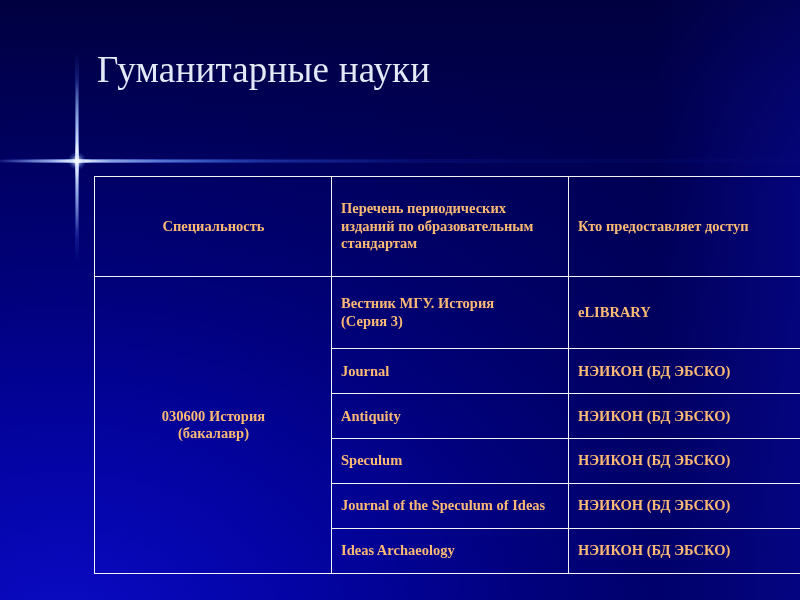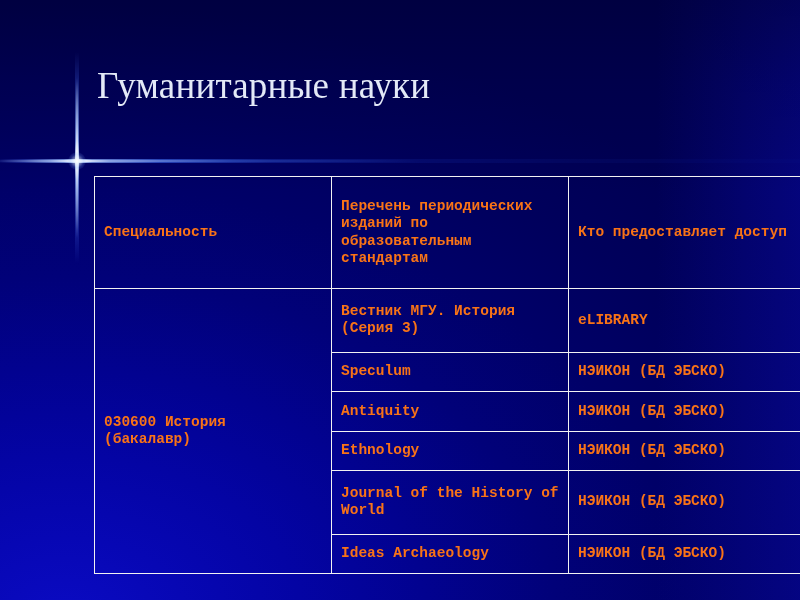--- a/index.html
+++ b/index.html
@@ -144,21 +144,21 @@
       rgba(255,255,250,0.95) 0%,
       rgba(220,235,255,0.55) 26%,
       rgba(130,175,255,0.22) 52%,
       rgba(70,110,240,0) 76%);
   }
 
   
   .slide-title {
     position: absolute;
     left: 97px;
-    top: 63px;
+    top: 47px;
     width: 640px;
     font-size: 37px;
     line-height: 46px;
     font-weight: 400;
     color: #e3e9f7;
     letter-spacing: 0.2px;
     white-space: nowrap;
   }
 
   
@@ -170,30 +170,30 @@
     height: 398px;
   }
   table.data {
     width: 659px;
     height: 398px;
     border-collapse: collapse;
     table-layout: fixed;
   }
   table.data td {
     border: 1.4px solid #f2f2f2;
-    color: #f97316;
-    font-family: Liberation Mono, monospace;
+    color: #fdba74;
+    font-family: Liberation Serif, serif;
     font-size: 14.5px;
     line-height: 17.5px;
     font-weight: bold;
     padding: 5px 8px 5px 9px;
     vertical-align: middle;
     background: transparent;
   }
-  td.col-spec  { width: 219px; }
+  td.col-spec  { width: 219px; text-align: center; }
   td.col-list  { width: 219px; }
   td.col-prov  { width: 221px; }
 
   td.hdr-spec  { vertical-align: middle; }
   td.hdr-list  { vertical-align: middle; }
   td.hdr-prov  { vertical-align: middle; }
 
   td.rowspan-spec {
     vertical-align: middle;
   }
@@ -232,36 +232,36 @@
 
         <tr>
           <td class="col-spec rowspan-spec nowrapfix" rowspan="6">030600 История
 (бакалавр)</td>
           <td class="col-list cell-top nowrapfix">Вестник МГУ. История
 (Серия 3)</td>
           <td class="col-prov cell-top">eLIBRARY</td>
         </tr>
 
         <tr>
+          <td class="col-list cell-top nowrapfix">Journal</td>
+          <td class="col-prov cell-top">НЭИКОН (БД ЭБСКО)</td>
+        </tr>
+
+        <tr>
+          <td class="col-list cell-top nowrapfix">Antiquity</td>
+          <td class="col-prov cell-top">НЭИКОН (БД ЭБСКО)</td>
+        </tr>
+
+        <tr>
           <td class="col-list cell-top nowrapfix">Speculum</td>
           <td class="col-prov cell-top">НЭИКОН (БД ЭБСКО)</td>
         </tr>
 
         <tr>
-          <td class="col-list cell-top nowrapfix">Antiquity</td>
-          <td class="col-prov cell-top">НЭИКОН (БД ЭБСКО)</td>
-        </tr>
-
-        <tr>
-          <td class="col-list cell-top nowrapfix">Ethnology</td>
-          <td class="col-prov cell-top">НЭИКОН (БД ЭБСКО)</td>
-        </tr>
-
-        <tr>
-          <td class="col-list cell-top nowrapfix">Journal of the History of World</td>
+          <td class="col-list cell-top nowrapfix">Journal of the Speculum of Ideas</td>
           <td class="col-prov cell-top">НЭИКОН (БД ЭБСКО)</td>
         </tr>
 
         <tr>
           <td class="col-list cell-top nowrapfix">Ideas Archaeology</td>
           <td class="col-prov cell-top">НЭИКОН (БД ЭБСКО)</td>
         </tr>
       </tbody>
     </table>
   </div>

